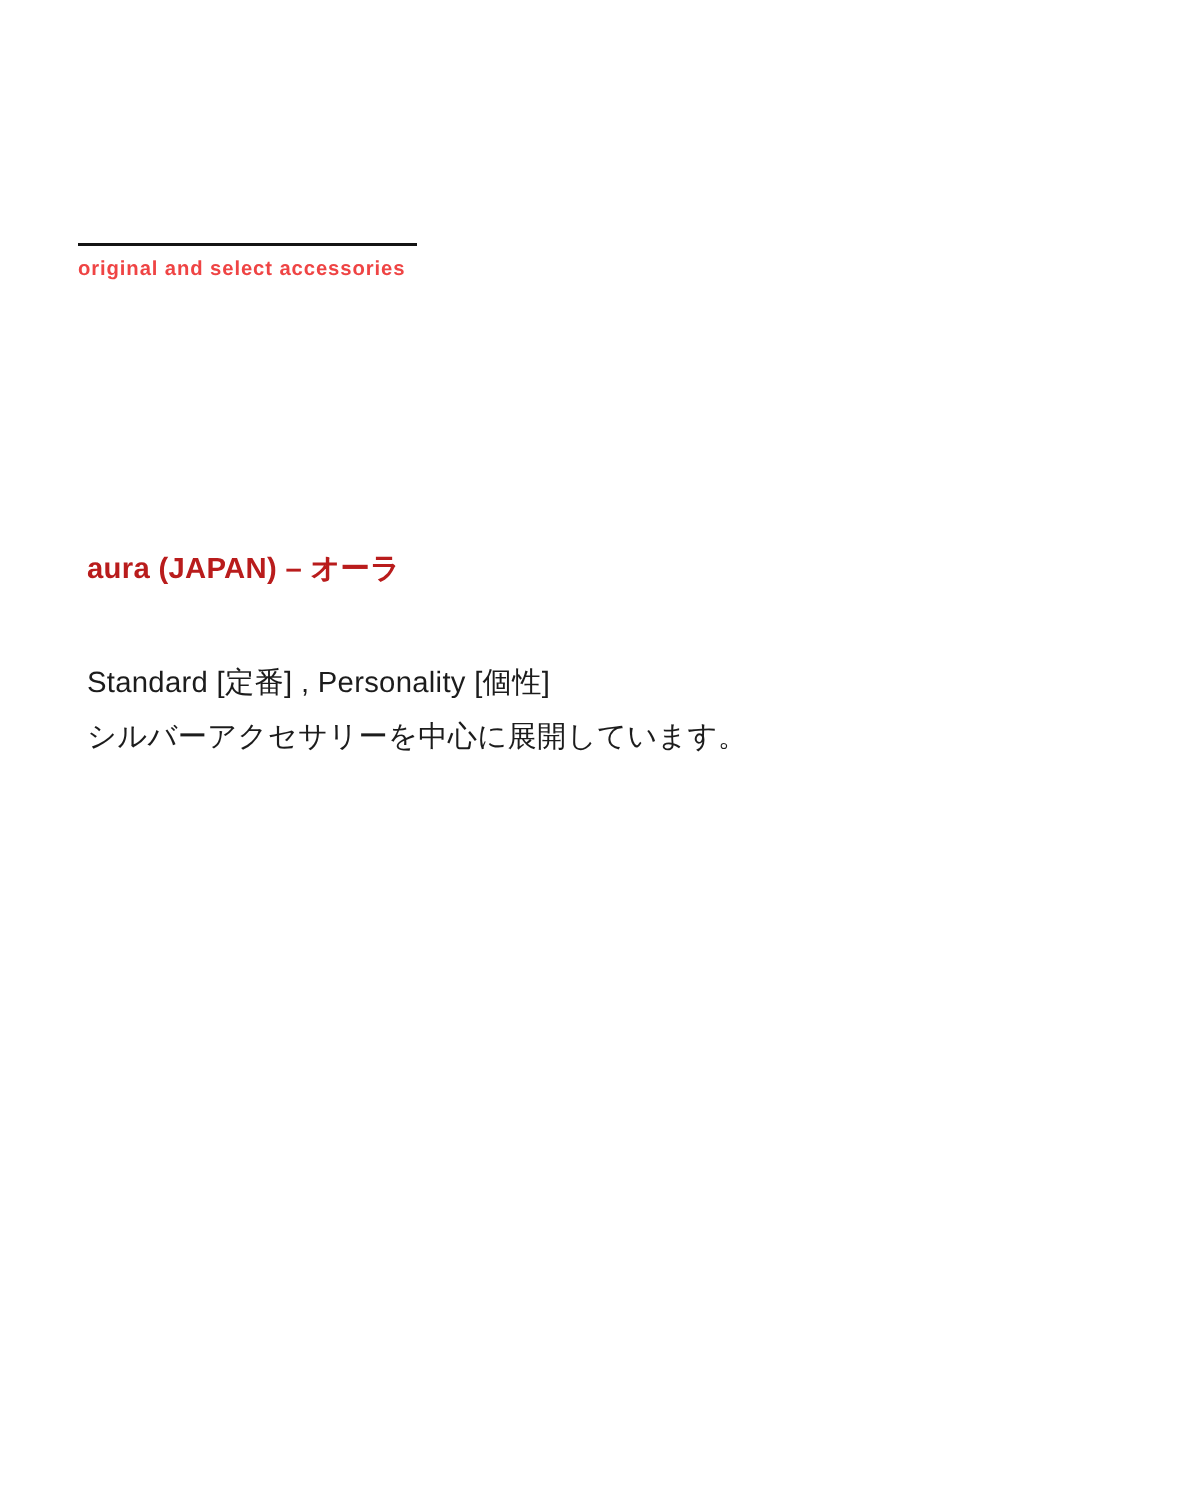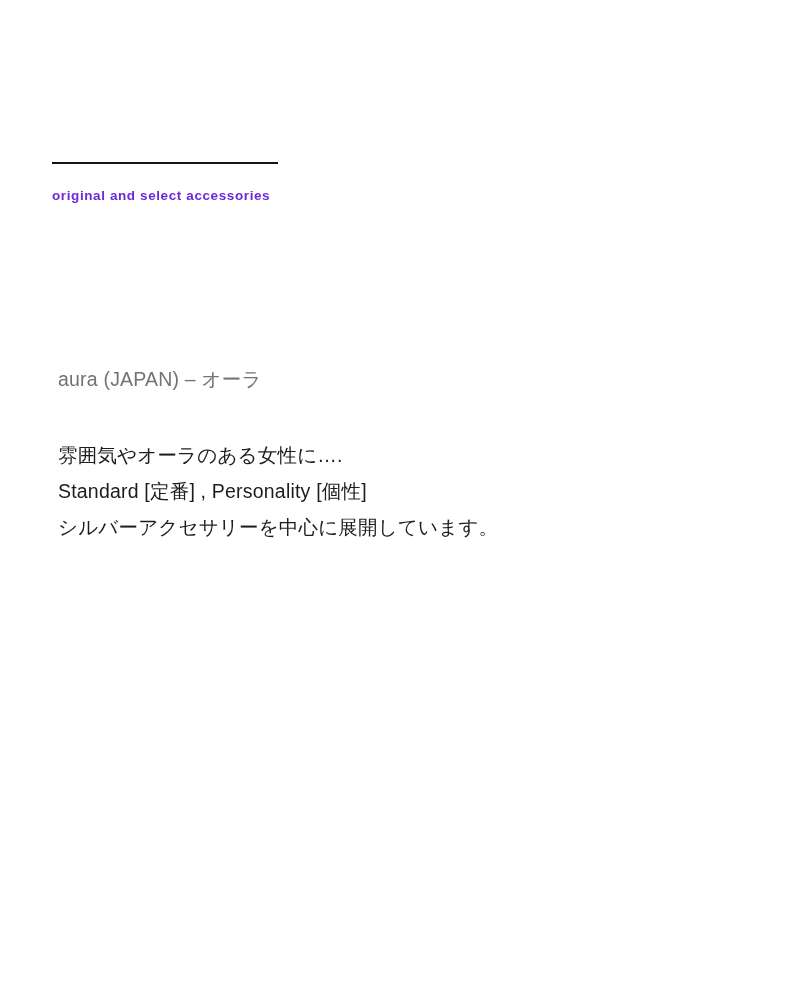--- a/index.html
+++ b/index.html
@@ -42,39 +42,39 @@
     font-weight: 300;
     letter-spacing: 6px;
   }
   .brand-rule {
     margin-top: 14px;
     width: 226px;
     height: 2px;
     background: #141414;
   }
   .brand-tagline {
-    margin-top: 24px;
+    margin-top: 7px;
     font-size: 13.5px;
     font-weight: 700;
     letter-spacing: 0.6px;
-    color: #6d28d9;
+    color: #ef4444;
     white-space: nowrap;
   }
 
   
   .copy {
     position: absolute;
     left: 58px;
     top: 366px;
     width: 660px;
   }
   .copy-title {
     font-size: 19.5px;
-    font-weight: 400;
-    color: #737373;
+    font-weight: 700;
+    color: #b91c1c;
     letter-spacing: 0.2px;
     line-height: 1.4;
   }
   .copy-lines {
     margin-top: 44px;
   }
   .copy-line {
     font-size: 19.5px;
     font-weight: 400;
     color: #1c1c1c;
@@ -89,19 +89,18 @@
 <div class="page">
 
   <div class="brand">
     <div class="brand-rule"></div>
     <div class="brand-tagline">original and select accessories</div>
   </div>
 
   <div class="copy">
     <div class="copy-title">aura (JAPAN) – オーラ</div>
     <div class="copy-lines">
-      <div class="copy-line">雰囲気やオーラのある女性に….</div>
       <div class="copy-line">Standard [定番] , Personality [個性]</div>
       <div class="copy-line">シルバーアクセサリーを中心に展開しています。</div>
     </div>
   </div>
 
 </div>
 
 </body></html>

